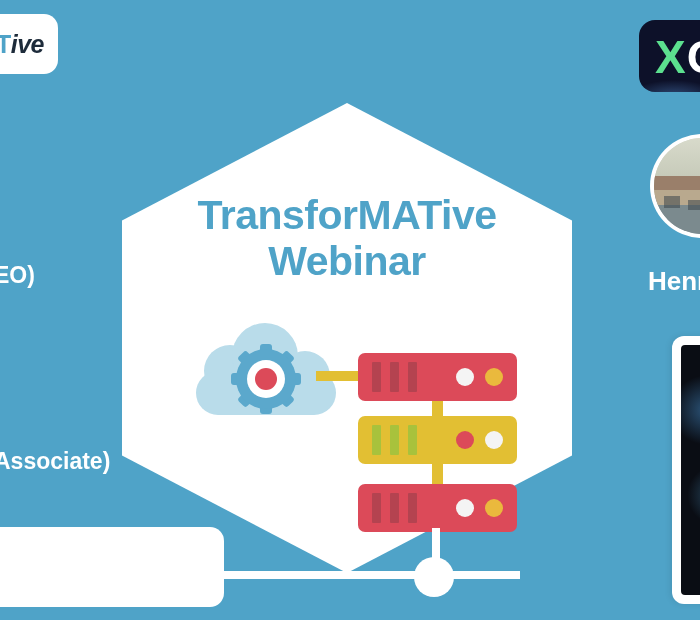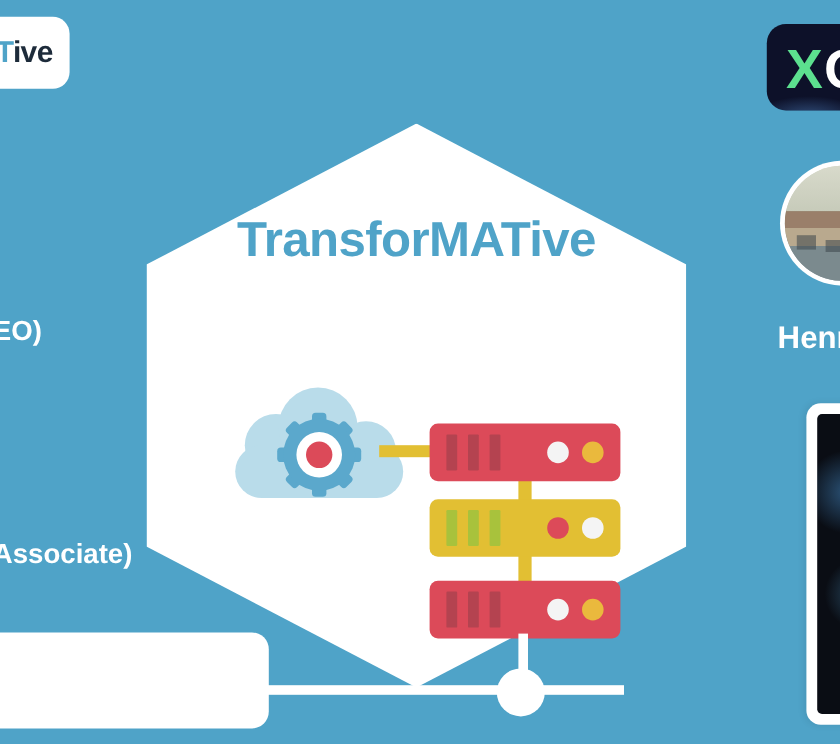--- a/index.html
+++ b/index.html
@@ -36,21 +36,21 @@
     padding-right: 14px;
     box-sizing: border-box;
   }
   .logo-text {
     font-size: 25px;
     font-weight: bold;
     letter-spacing: -0.5px;
     white-space: nowrap;
   }
   .logo-text .seg-blue { color: #4fa3c8; }
-  .logo-text .seg-dark { color: #1d2b3a; }
+  .logo-text .seg-dark { color: #1d2b3a; font-style: italic; }
 
   
   .xlogo-card {
     position: absolute;
     left: 639px;
     top: 20px;
     width: 120px;
     height: 72px;
     background: #0d1129;
     border-radius: 16px;
@@ -130,21 +130,21 @@
     top: 103px;
     width: 450px;
     height: 470px;
     background: #ffffff;
     clip-path: polygon(50% 0%, 100% 25%, 100% 75%, 50% 100%, 0% 75%, 0% 25%);
     border-radius: 34px;
   }
   .hex-title {
     position: absolute;
     left: 122px;
-    top: 176px;
+    top: 192px;
     width: 450px;
     text-align: center;
     font-size: 41px;
     line-height: 46px;
     font-weight: bold;
     color: #4fa3c8;
     letter-spacing: -0.5px;
   }
 
   
@@ -322,20 +322,21 @@
     </div>
   </div>
   <div class="avatar-name">Henry</div>
 
   <div class="speaker-label speaker-1">EO)</div>
   <div class="speaker-label speaker-2">Associate)</div>
 
   <div class="hexagon"></div>
   <div class="hex-title">
     <div>TransforMATive</div>
+    <div>Webinar</div>
   </div>
 
   <div class="cloud">
     <div class="c-b1"></div>
     <div class="c-b2"></div>
     <div class="c-b3"></div>
     <div class="c-body"></div>
   </div>
 
   <div class="gear">

